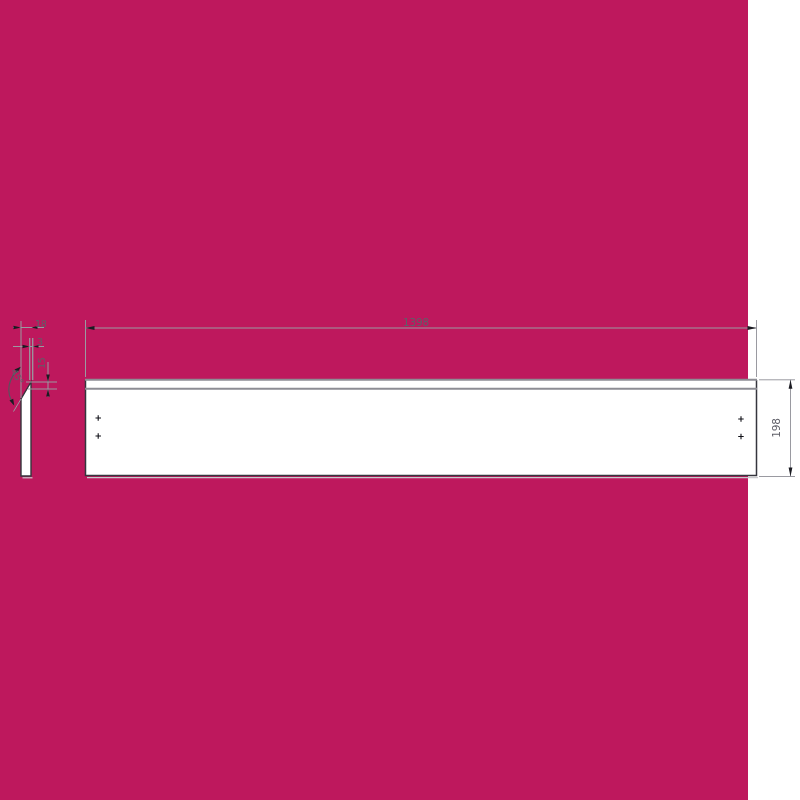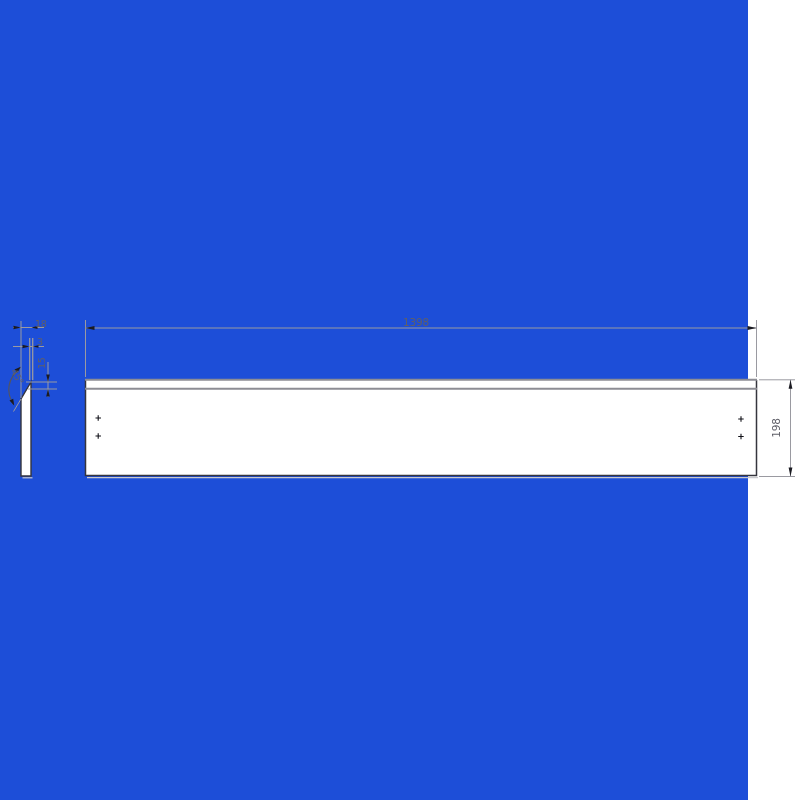--- a/index.html
+++ b/index.html
@@ -8,21 +8,21 @@
     width: 800px;
     height: 800px;
     background: #ffffff;
     overflow: hidden;
     font-family: "DejaVu Sans", sans-serif;
   }
   .canvas-wrap {
     position: relative;
     width: 748px;
     height: 800px;
-    background: #1d4ed8;
+    background: #be185d;
   }
   svg { display: block; }
   text {
     font-family: "DejaVu Sans", sans-serif;
     fill: #5f5f68;
     letter-spacing: -0.2px;
   }
   .dim-text  { font-size: 10.5px; }
   .dim-text-small { font-size: 9.5px; }
 </style>

